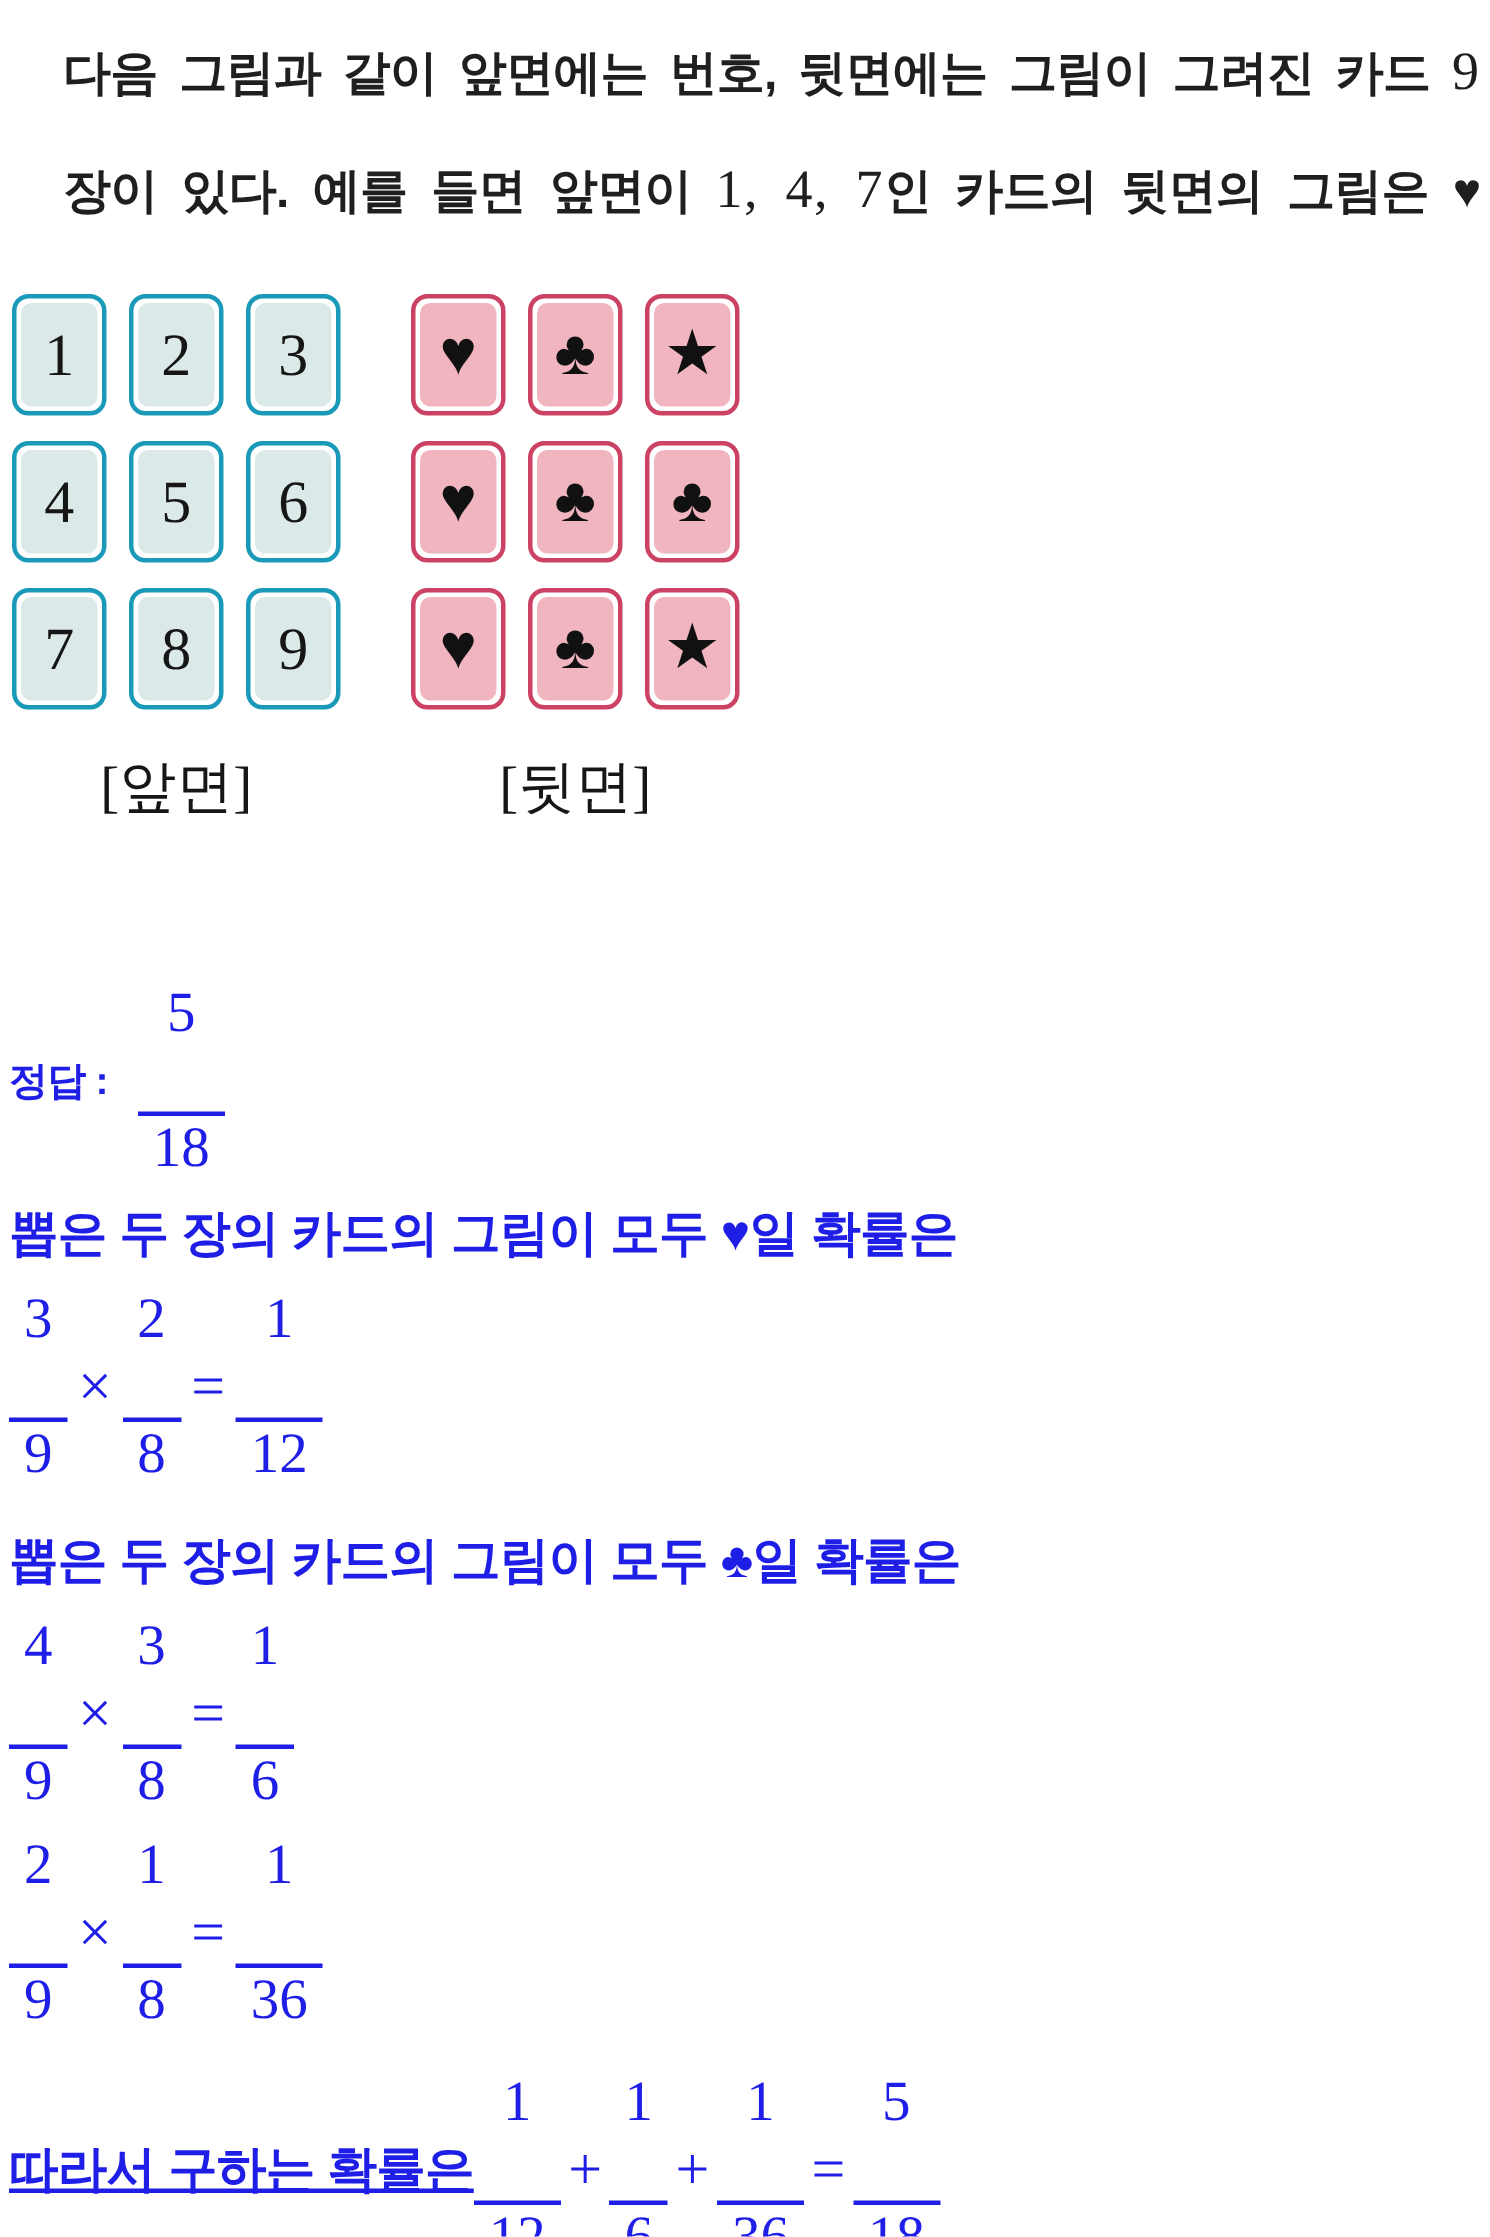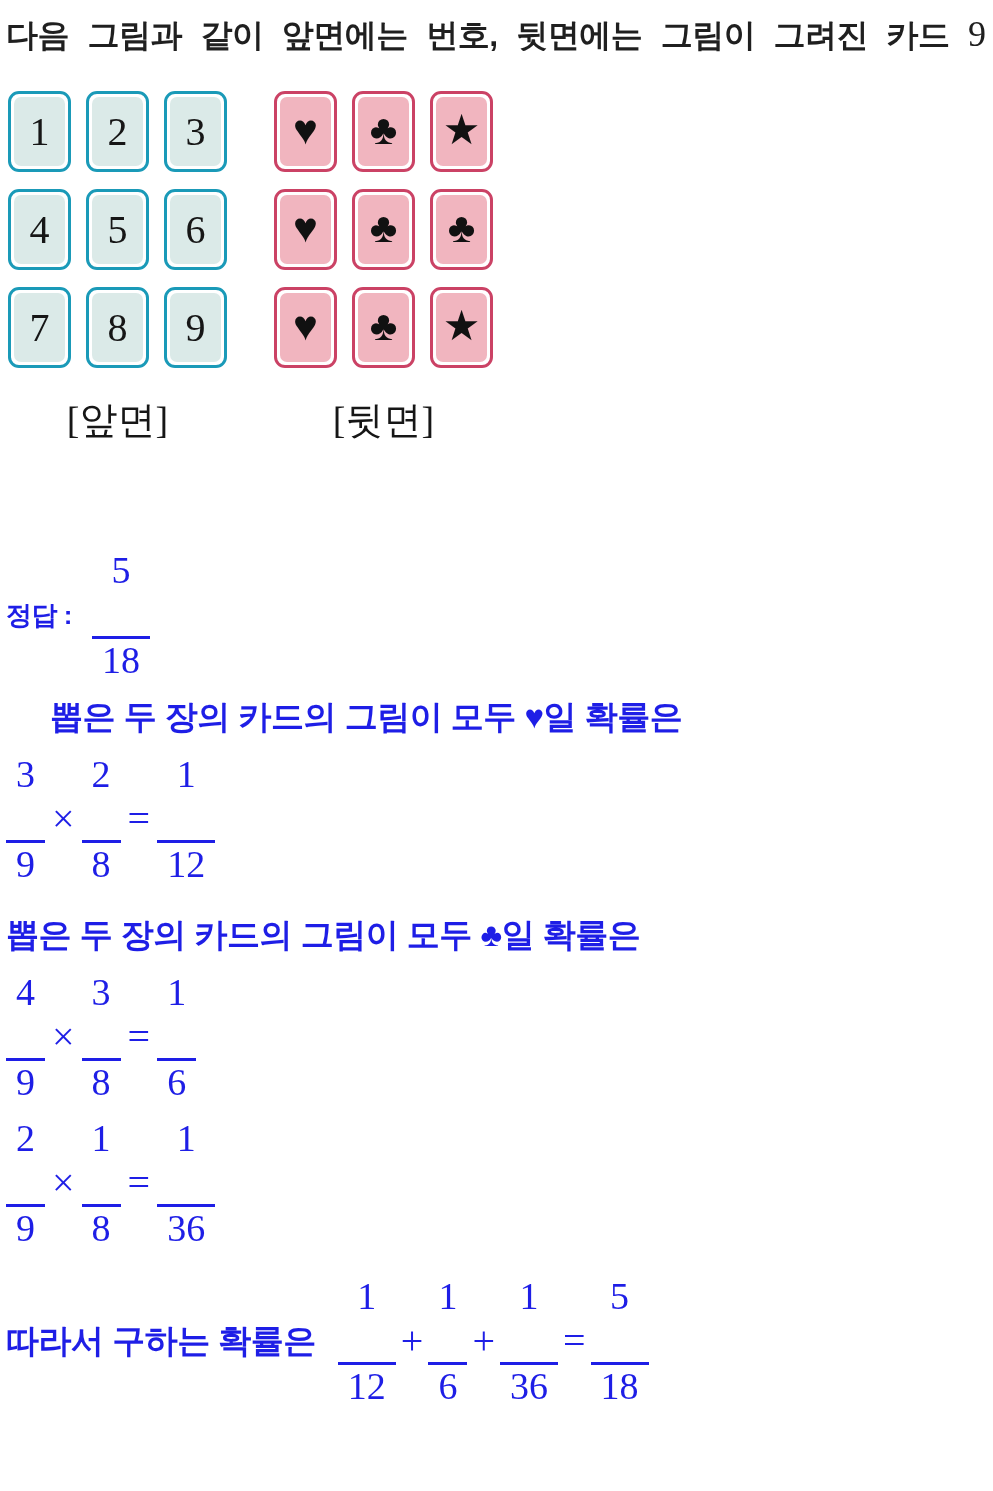--- a/index.html
+++ b/index.html
@@ -1,21 +1,21 @@
 <!DOCTYPE html>
 <html style="--text-black: #1f1f1f; --solution-blue: #1e1ee6; --front-border: #1a9ab8; --front-fill: #dbeae8; --back-border: #cb4265; --back-fill: #f1b5bf;"><head>
 <meta charset="utf-8">
 <style>
   html,body{margin:0;padding:0;background:#ffffff;}
   body{width:993px;height:1491px;overflow:hidden;font-family:"Liberation Sans",sans-serif;}
   .page{width:993px;height:1491px;position:relative;}
 
   
   .problem{padding:8px 6px 0 6px;color:#1f1f1f;}
-  .p-line{font-size:32px;line-height:52px;font-weight:700;letter-spacing:-0.5px;}
+  .p-line{font-size:32px;line-height:78px;font-weight:700;letter-spacing:-0.5px;margin-left:36px;}
   .p-line.just{text-align:justify;text-align-last:justify;}
   .p-line .serif{font-family:"Liberation Serif",serif;font-weight:400;font-size:36px;letter-spacing:1px;}
 
   
   .figure{margin:30px 0 0 8px;display:flex;gap:47px;}
   .grid{display:grid;grid-template-columns:repeat(3,63px);column-gap:15px;row-gap:17px;}
   .card{width:63px;height:81px;box-sizing:border-box;border-radius:11px;background:#fff;padding:3px;border:3px solid #888;}
   .card.front{border-color:var(--front-border,#1a9ab8);}
   .card.back{border-color:var(--back-border,#cb4265);}
   .card-inner{width:100%;height:100%;border-radius:7px;display:flex;align-items:center;justify-content:center;box-sizing:border-box;}
@@ -30,36 +30,37 @@
   .k-label{font-size:26px;font-weight:700;letter-spacing:-0.5px;}
   .answer-row{margin-top:107px;display:flex;align-items:center;}
   .answer-row .frac{margin-left:20px;}
   .explain{margin-top:25px;line-height:40px;}
 
   .frac{display:inline-block;text-align:center;font-family:"Liberation Serif",serif;font-size:38px;line-height:42px;}
   .frac .num{display:block;padding:0 10px;}
   .frac .den{display:block;border-top:3px solid currentColor;padding:0 10px;margin-top:45px;}
 
   .step-text{margin-top:28px;font-size:33px;font-weight:700;line-height:44px;letter-spacing:-0.5px;}
-  #steps .step:first-child .step-text{margin-top:14px;margin-left:44px;}
+  #steps .step:first-child .step-text{margin-top:14px;}
   .eq-row{margin-top:14px;display:flex;align-items:center;width:fit-content;}
   .op{font-family:"Liberation Serif",serif;font-size:40px;margin:0 7px;line-height:42px;}
 
   .conclusion{margin-top:26px;display:flex;align-items:center;}
-  .conclusion .k-text{font-size:33px;font-weight:700;letter-spacing:-0.5px;margin-right:22px;white-space:nowrap;}
+  .conclusion .k-text{font-size:33px;font-weight:700;letter-spacing:-0.5px;white-space:nowrap;text-decoration:underline;}
   .eq-inline{display:flex;align-items:center;}
   .eq-inline .op{margin:0 5px;}
 </style>
 </head>
 <body>
 
 <div class="page">
 
   <div class="problem" id="problem">
       <div class="p-line just"><span>다음 그림과 같이 앞면에는 번호, 뒷면에는 그림이 그려진 카드 </span><span class="serif">9</span></div>
+      <div class="p-line just"><span>장이 있다. 예를 들면 앞면이 </span><span class="serif">1, 4, 7</span><span>인 카드의 뒷면의 그림은 ♥</span></div>
     </div>
 
   <div class="figure">
     <div class="grid" id="front-grid">
         <div class="card front">
           <div class="card-inner">1</div>
         </div>
         <div class="card front">
           <div class="card-inner">2</div>
         </div>

